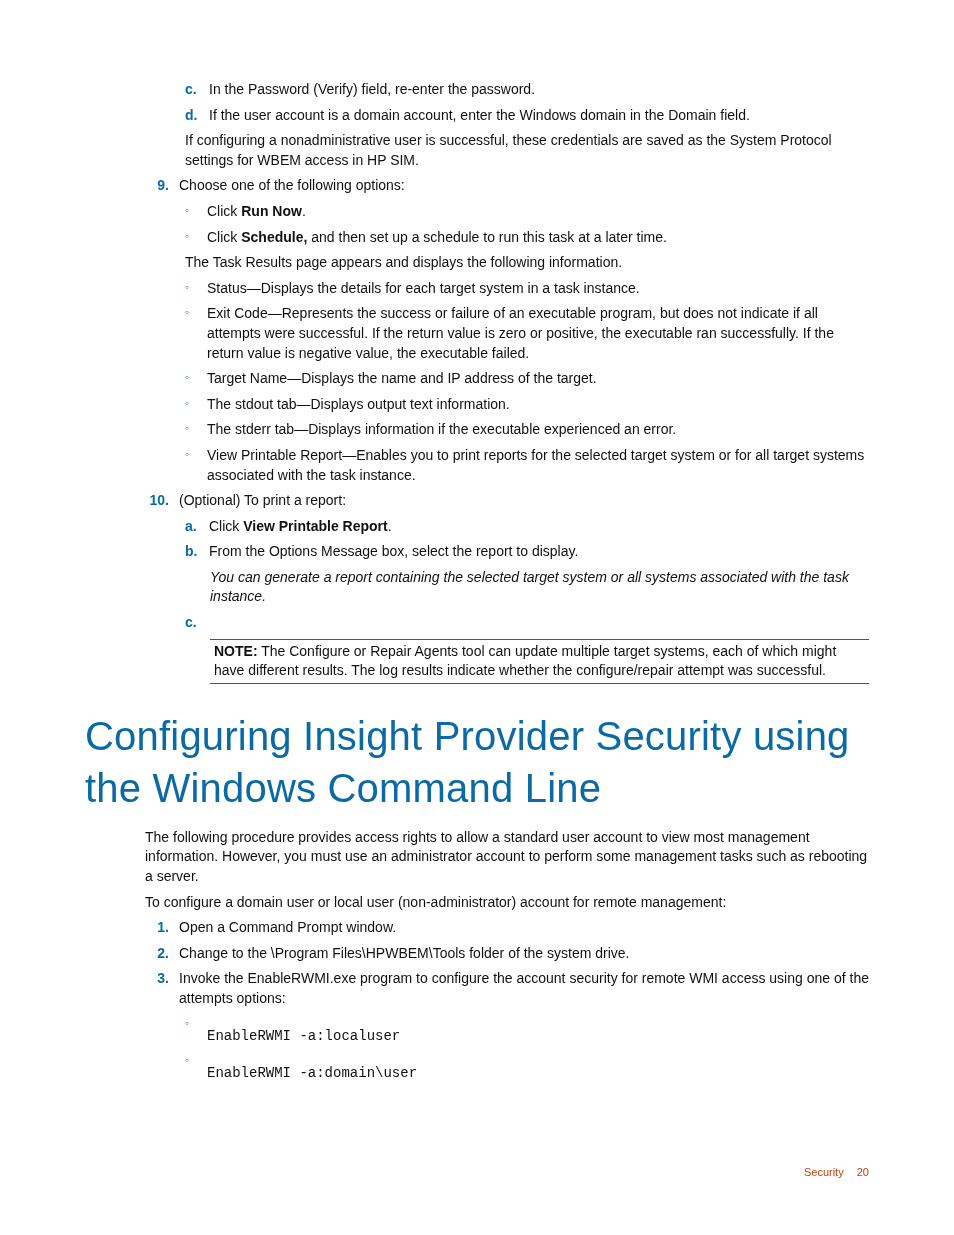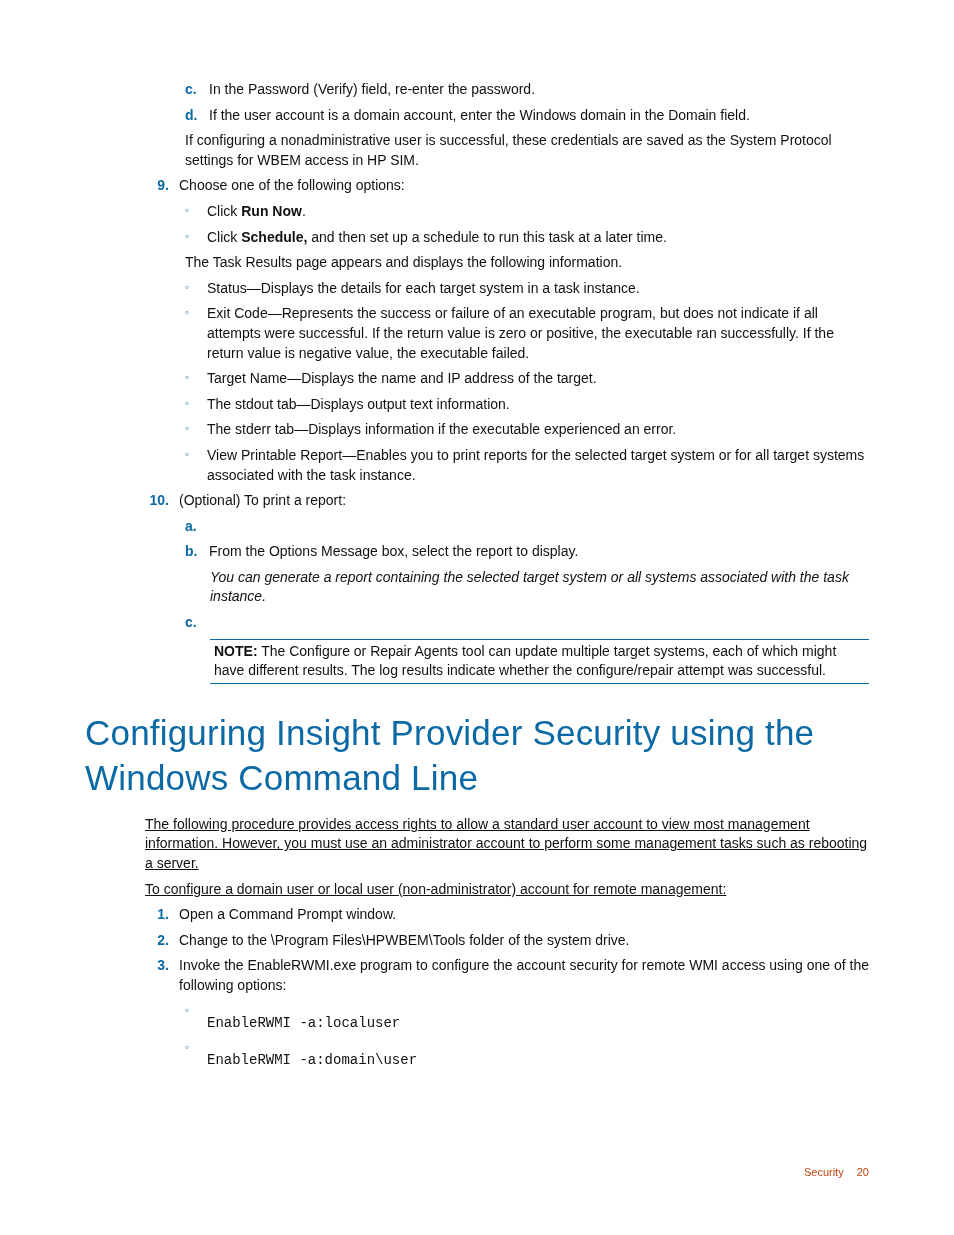--- a/index.html
+++ b/index.html
@@ -22,34 +22,34 @@
   .ol-num { color: #0b6aa5; font-weight: bold; display: inline-block; min-width: 24px; text-align: right; padding-right: 10px; }
   .ol-alpha { color: #0b6aa5; font-weight: bold; display: inline-block; min-width: 18px; text-align: left; padding-right: 6px; }
   .circ { color: #0b6aa5; font-weight: normal; display: inline-block; min-width: 16px; text-align: left; padding-right: 6px; font-size: 12px; }
   .row { display: flex; margin-bottom: 6px; }
   .row .marker { flex: 0 0 auto; }
   .row .txt { flex: 1 1 auto; }
   .indent0 { padding-left: 60px; }
   .indent1 { padding-left: 100px; }
   .para1 { padding-left: 100px; margin-bottom: 6px; }
   .para2 { padding-left: 125px; margin-bottom: 6px; font-style: italic; }
-  .para0 { padding-left: 60px; margin-bottom: 6px; text-decoration: underline; }
+  .para0 { padding-left: 60px; margin-bottom: 6px; }
   strong { font-weight: bold; }
   .notebox {
     margin-left: 125px;
     border-top: 1.5px solid #0b6aa5;
     border-bottom: 1.5px solid #0b6aa5;
     padding: 2px 4px;
     margin-top: 6px;
     margin-bottom: 16px;
   }
   h1.section {
     font-family: Arial, Helvetica, sans-serif;
     font-weight: 300;
-    font-size: 35px;
+    font-size: 40px;
     color: #0b6aa5;
     margin: 26px 0 14px 0;
     line-height: 1.3;
     padding-left: 0;
     letter-spacing: 0.2px;
   }
   .code { font-family: "Courier New", monospace; margin-top: 12px; }
   .footer {
     position: absolute;
     bottom: 55px;
@@ -122,20 +122,23 @@
     <span class="txt">View Printable Report—Enables you to print reports for the selected target system or for all target systems associated with the task instance.</span>
   </div>
 
   <div class="row indent0">
     <span class="marker ol-num">10.</span>
     <span class="txt">(Optional) To print a report:</span>
   </div>
 
   <div class="row indent1">
     <span class="marker ol-alpha">a.</span>
+    <span class="txt">
+      <span>Click </span><strong>View Printable Report</strong><span>.</span>
+    </span>
   </div>
 
   <div class="row indent1">
     <span class="marker ol-alpha">b.</span>
     <span class="txt">From the Options Message box, select the report to display.</span>
   </div>
 
   <div class="para2">You can generate a report containing the selected target system or all systems associated with the task instance.</div>
 
   <div class="row indent1">
@@ -154,21 +157,21 @@
   <div class="row indent0">
     <span class="marker ol-num">1.</span>
     <span class="txt">Open a Command Prompt window.</span>
   </div>
   <div class="row indent0">
     <span class="marker ol-num">2.</span>
     <span class="txt">Change to the \Program Files\HPWBEM\Tools folder of the system drive.</span>
   </div>
   <div class="row indent0">
     <span class="marker ol-num">3.</span>
-    <span class="txt">Invoke the EnableRWMI.exe program to configure the account security for remote WMI access using one of the following options:</span>
+    <span class="txt">Invoke the EnableRWMI.exe program to configure the account security for remote WMI access using one of the attempts options:</span>
   </div>
 
   <div class="row indent1">
     <span class="marker circ">◦</span>
     <span class="txt code">EnableRWMI -a:localuser</span>
   </div>
   <div class="row indent1">
     <span class="marker circ">◦</span>
     <span class="txt code">EnableRWMI -a:domain\user</span>
   </div>

